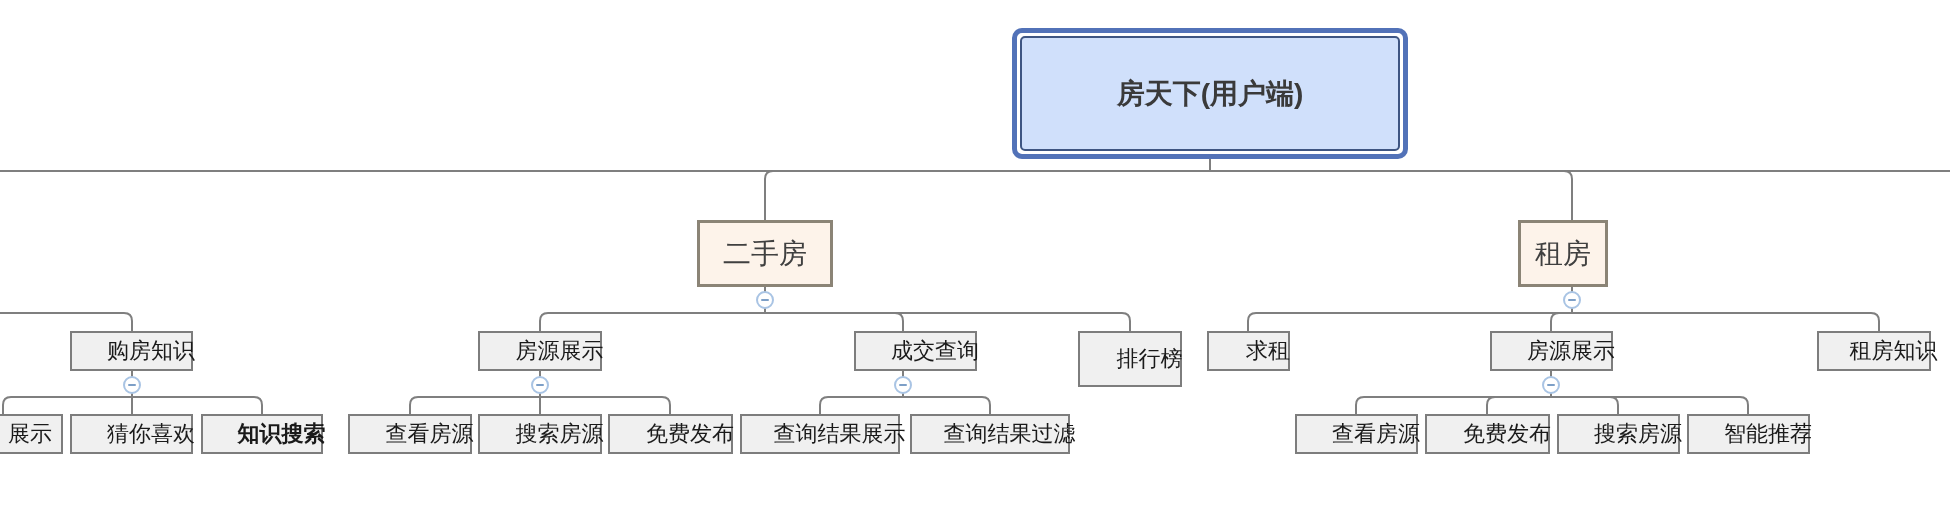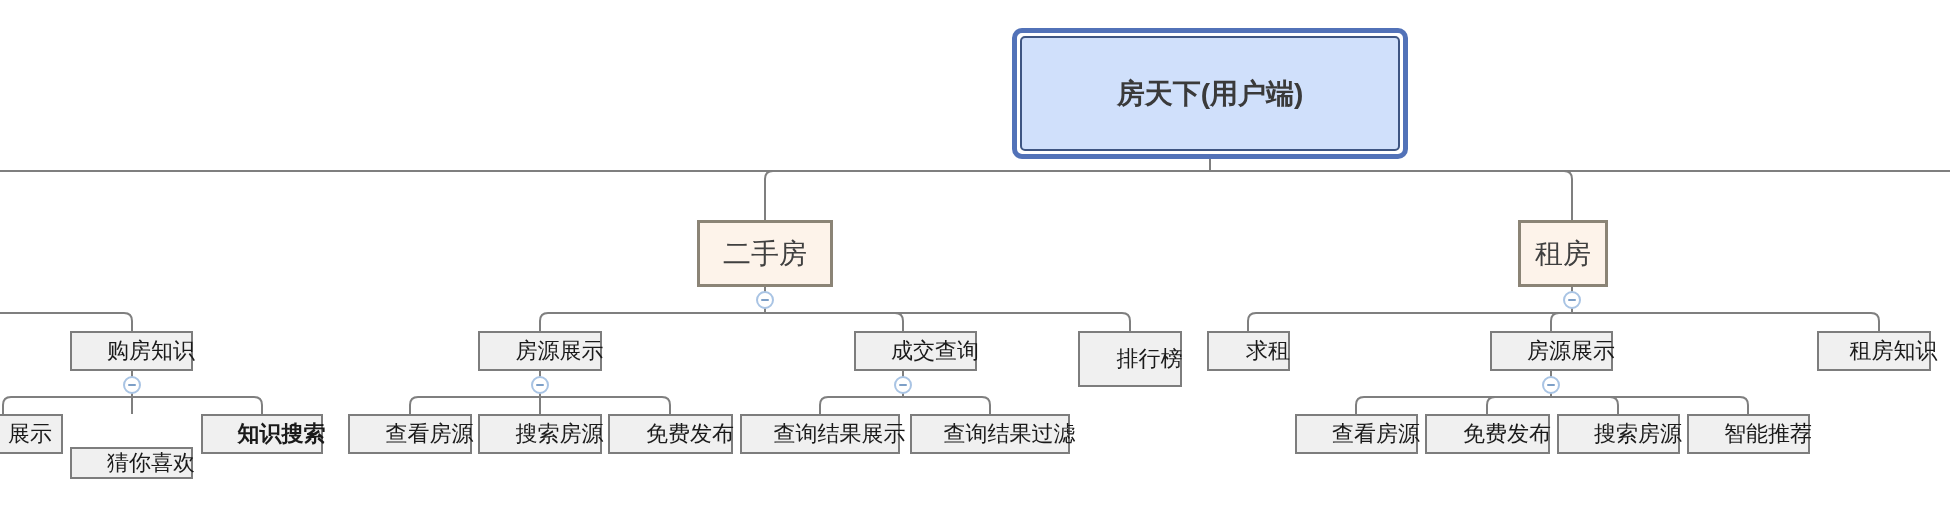--- a/index.html
+++ b/index.html
@@ -75,21 +75,21 @@
 
   <div class="node l3" style="left:70px;top:331px;width:123px;height:40px;">购房知识</div>
   <div class="node l3" style="left:478px;top:331px;width:124px;height:40px;">房源展示</div>
   <div class="node l3" style="left:842px;top:331px;width:123px;height:40px;margin-left:12px;">成交查询</div>
   <div class="node l3" style="left:1078px;top:331px;width:104px;height:56px;">排行榜</div>
   <div class="node l3" style="left:1207px;top:331px;width:83px;height:40px;">求租</div>
   <div class="node l3" style="left:1490px;top:331px;width:123px;height:40px;">房源展示</div>
   <div class="node l3" style="left:1817px;top:331px;width:114px;height:40px;">租房知识</div>
 
   <div class="node l3 clipped" style="left:-60px;top:414px;width:123px;height:40px;">展示</div>
-  <div class="node l3" style="left:70px;top:414px;width:123px;height:32px;margin-top:33px;">猜你喜欢</div>
+  <div class="node l3" style="left:70px;top:414px;width:123px;height:40px;">猜你喜欢</div>
   <div class="node l3" style="left:201px;top:414px;width:122px;height:40px;font-weight:bold;">知识搜索</div>
   <div class="node l3" style="left:348px;top:414px;width:124px;height:40px;">查看房源</div>
   <div class="node l3" style="left:478px;top:414px;width:124px;height:40px;">搜索房源</div>
   <div class="node l3" style="left:608px;top:414px;width:125px;height:40px;">免费发布</div>
   <div class="node l3" style="left:740px;top:414px;width:160px;height:40px;">查询结果展示</div>
   <div class="node l3" style="left:910px;top:414px;width:160px;height:40px;">查询结果过滤</div>
   <div class="node l3" style="left:1295px;top:414px;width:123px;height:40px;">查看房源</div>
   <div class="node l3" style="left:1425px;top:414px;width:125px;height:40px;">免费发布</div>
   <div class="node l3" style="left:1557px;top:414px;width:123px;height:40px;">搜索房源</div>
   <div class="node l3" style="left:1687px;top:414px;width:123px;height:40px;">智能推荐</div>

